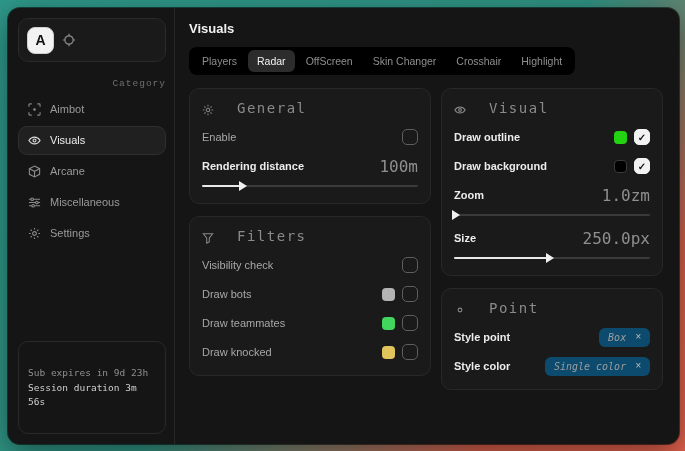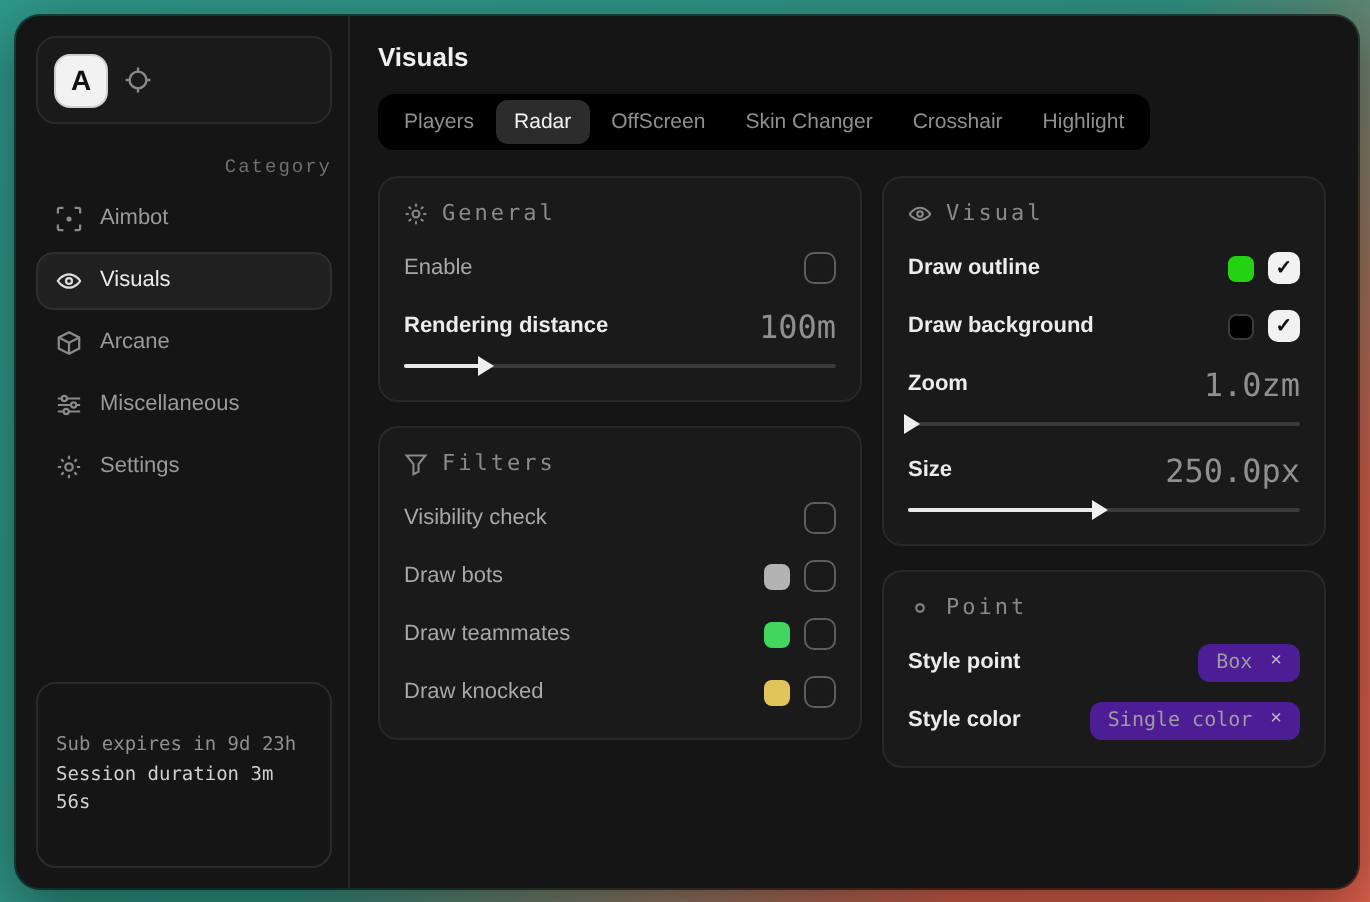--- a/index.html
+++ b/index.html
@@ -66,22 +66,22 @@
   }
   .tab.selected { background:#2c2c2c; color:#f2f2f2; }
   .columns { display:flex; gap:10px; margin-top:13px; align-items:flex-start; }
   .col-left { width:242px; flex:0 0 242px; display:flex; flex-direction:column; gap:12px; }
   .col-right { flex:1; display:flex; flex-direction:column; gap:12px; }
   .card {
     background:#1a1a1a; border:1px solid #282828; border-radius:10px;
     padding:11px 12px 12px 12px;
   }
   .card-head {
-    display:flex; align-items:center; gap:7px; color:#8a8a8a;
-    font-family:"DejaVu Sans Mono", monospace; font-size:11px; letter-spacing:1.5px;
+    display:flex; align-items:flex-end; gap:23px; color:#8a8a8a;
+    font-family:"DejaVu Sans Mono", monospace; font-size:14px; letter-spacing:1.5px;
     margin-bottom:10px;
   }
   .card-head .hicon { display:flex; color:#8a8a8a; }
   .row {
     display:flex; align-items:center; justify-content:space-between;
     min-height:22px; margin-top:7px;
   }
   .row:first-of-type { margin-top:0; }
   .row-label { color:#a8a8a8; font-size:11px; }
   .row-label.strong { color:#ececec; font-weight:bold; }
@@ -102,22 +102,22 @@
   }
   .slider .fill {
     position:absolute; left:0; top:4px; height:2px; background:#e8e8e8; border-radius:2px;
   }
   .slider .thumb {
     position:absolute; top:0; width:0; height:0; margin-left:-2px;
     border-top:5px solid transparent; border-bottom:5px solid transparent;
     border-left:8px solid #f0f0f0;
   }
   .chip {
-    display:flex; align-items:center; gap:9px; background:#4c1d95;
-    border-radius:6px; padding:4px 9px;
+    display:flex; align-items:center; gap:9px; background:#0c4a6e;
+    border-radius:6px; padding:4px 9px;font-style:italic;
   }
   .chip-text { color:#9d9d9d; font-size:10px; font-family:"DejaVu Sans Mono", monospace; }
   .chip-x { color:#bdbdbd; font-size:10px; line-height:1; }
   svg { display:block; }
 </style>
 </head>
 <body>
 
 <div class="window">
 

